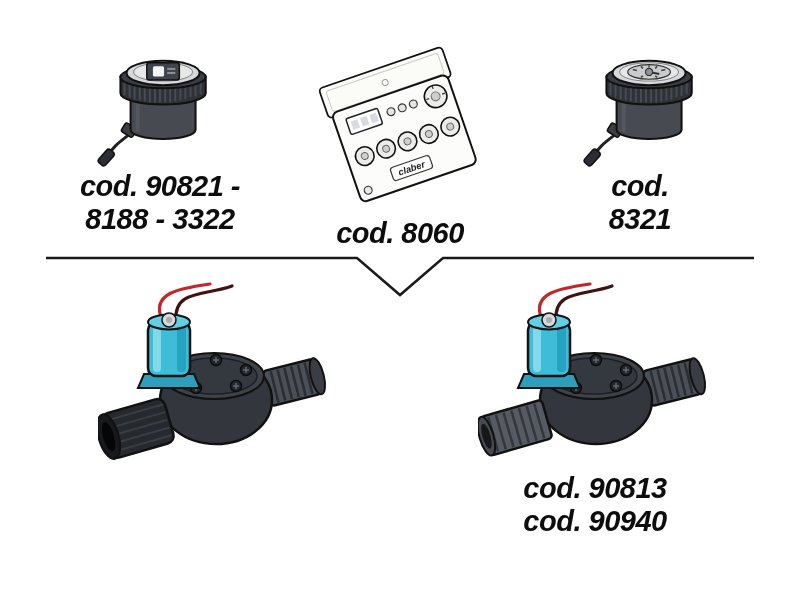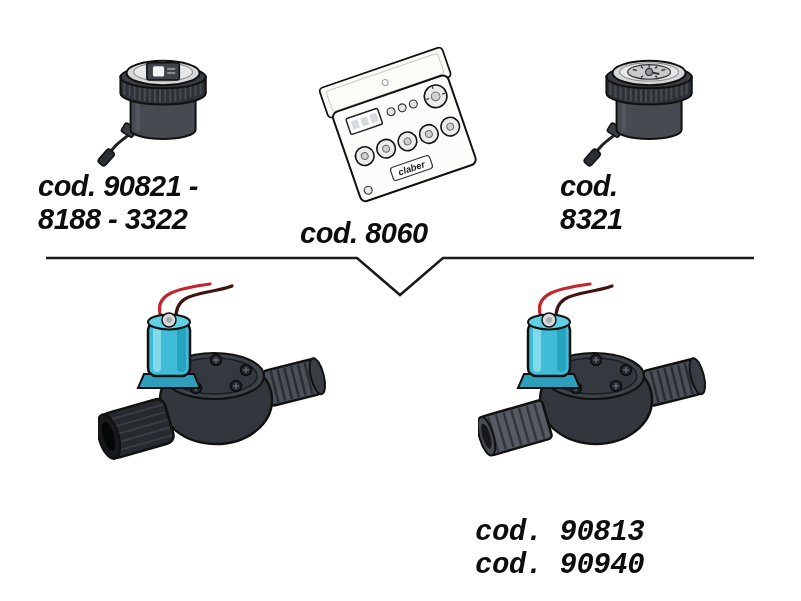--- a/index.html
+++ b/index.html
@@ -1,21 +1,21 @@
 <!DOCTYPE html>
 <html><head>
 <meta charset="utf-8">
 <style>
   html,body{margin:0;padding:0;background:#fff;}
   #page{
     position:relative;width:801px;height:601px;background:#ffffff;
     font-family:"Liberation Sans",sans-serif;overflow:hidden;
   }
   .code-label{
-    position:absolute;text-align:left;color:#0d0d0d;
+    position:absolute;text-align:center;color:#0d0d0d;
     font-weight:700;font-style:italic;font-size:29px;line-height:33px;
     letter-spacing:-0.5px;white-space:nowrap;
   }
   .illustration{position:absolute;}
   svg{display:block;}
   .svg-brand{
     font-family:"Liberation Sans",sans-serif;font-size:9.5px;
     font-weight:700;font-style:italic;fill:#1a1a1a;
   }
 </style>
@@ -341,18 +341,18 @@
             <line x1="54" y1="130" x2="54" y2="166"></line>
           <line x1="62" y1="130" x2="62" y2="166"></line>
         </g>
         <ellipse cx="7" cy="148" rx="7" ry="20" fill="#464b52" stroke="#111" stroke-width="2"></ellipse>
         <ellipse cx="7" cy="148" rx="4" ry="13" fill="#15171a"></ellipse>
       </g>
     </svg>
   </div>
 
 
-  <div class="code-label" style="left:475px;top:516px;width:240px;font-family:Liberation Mono, monospace;">
+  <div class="code-label" style="left:475px;top:472px;width:240px;">
     <div>cod. 90813</div>
     <div>cod. 90940</div>
   </div>
 
 </div>
 
 </body></html>

